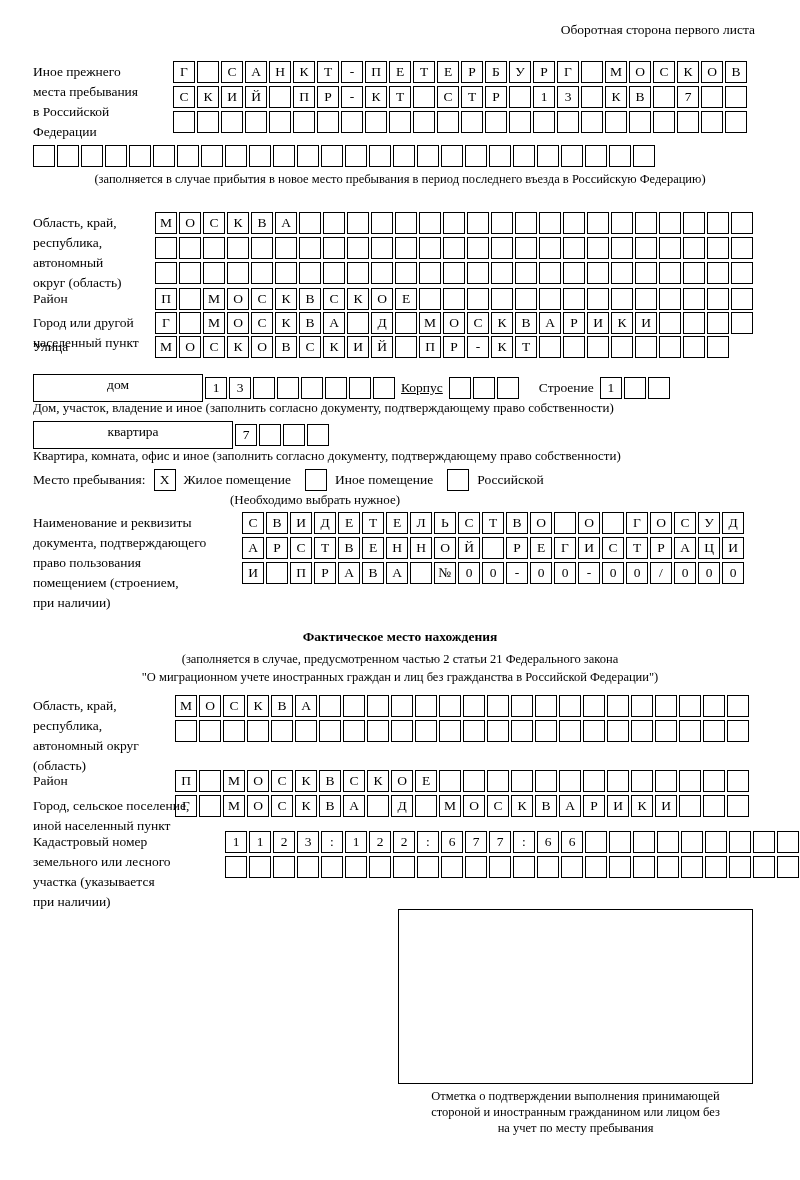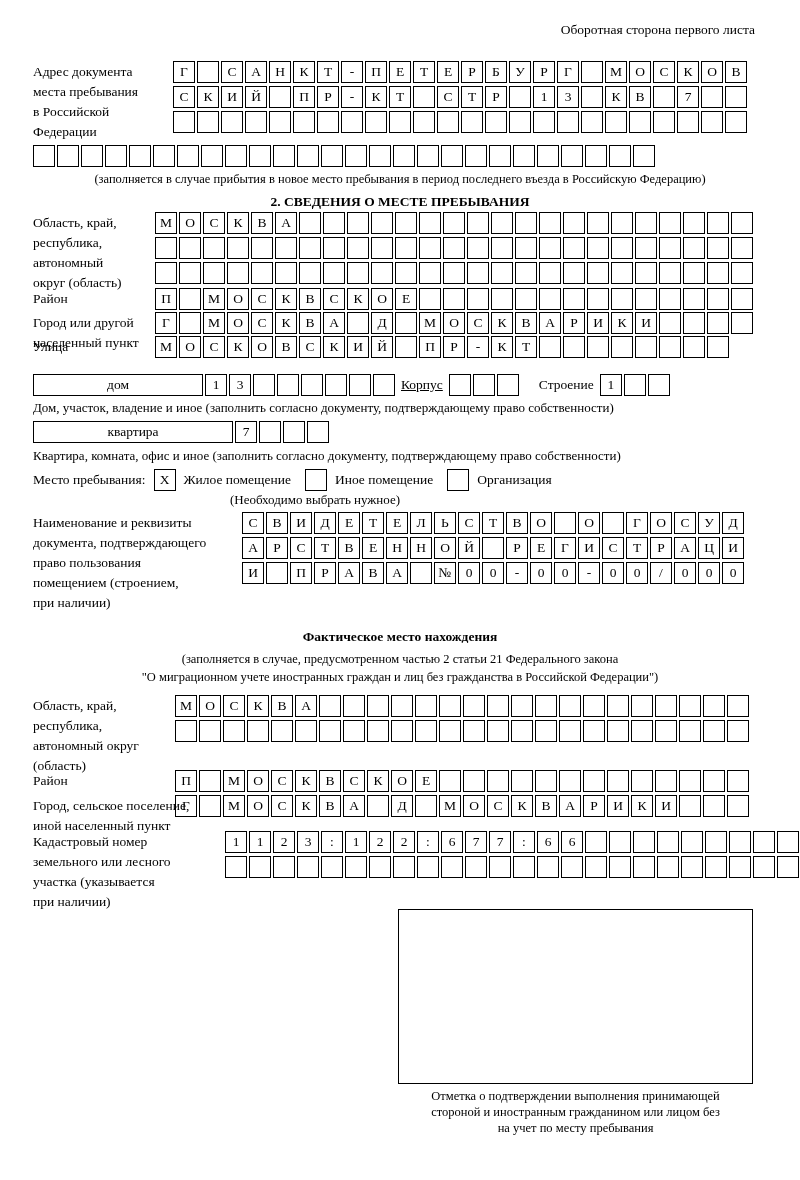--- a/index.html
+++ b/index.html
@@ -42,21 +42,21 @@
     box-sizing: border-box;
     margin-right: 2px;
     font-size: 13.5px;
     line-height: 20px;
     text-align: center;
     font-family: "Liberation Serif", serif;
   }
   .wbox {
     border: 1px solid #000;
     box-sizing: border-box;
-    height: 22px;
+    height: 28px;
     font-size: 13.5px;
     line-height: 20px;
     text-align: center;
     margin-right: 2px;
   }
   .small { font-size: 13px; }
   .section-title {
     text-align: center;
     font-weight: bold;
     font-size: 13.5px;
@@ -77,21 +77,21 @@
   }
 </style>
 </head>
 <body>
 
 <div class="page">
 
   <div class="header-right">Оборотная сторона первого листа</div>
 
   <div class="abs" style="left:33px; top:62px; width:140px;">
-    <div class="label">Адрес документа</div>
+    <div class="label">Иное прежнего</div>
     <div class="label">места пребывания</div>
     <div class="label">в Российской</div>
     <div class="label">Федерации</div>
   </div>
 
   <div class="abs" style="left:173px; top:61px;">
     <div class="cells" style="margin-bottom:3px;">
       <div class="cell">Г</div>
       <div class="cell"></div>
       <div class="cell">С</div>
@@ -195,21 +195,20 @@
     <div class="cell"></div>
     <div class="cell"></div>
     <div class="cell"></div>
     <div class="cell"></div>
     <div class="cell"></div>
     <div class="cell"></div>
   </div>
 
   <div class="abs note" style="left:0; top:172px; width:800px;">(заполняется в случае прибытия в новое место пребывания в период последнего въезда в Российскую Федерацию)</div>
 
-  <div class="abs section-title" style="left:0; top:194px; width:800px;">2. СВЕДЕНИЯ О МЕСТЕ ПРЕБЫВАНИЯ</div>
 
   <div class="abs" style="left:33px; top:213px; width:150px;">
     <div class="label">Область, край,</div>
     <div class="label">республика,</div>
     <div class="label">автономный</div>
     <div class="label">округ (область)</div>
   </div>
 
   <div class="abs" style="left:155px; top:212px;">
     <div class="cells" style="margin-bottom:3px;">
@@ -424,21 +423,21 @@
   </div>
   <div class="abs small" style="left:33px; top:448px;">Квартира, комната, офис и иное (заполнить согласно документу, подтверждающему право собственности)</div>
 
   <div class="abs" style="left:33px; top:469px; display:flex; align-items:center;">
     <div class="label">Место пребывания:</div>
     <div class="cell" style="margin-left:8px;">X</div>
     <div class="label" style="margin-left:6px;">Жилое помещение</div>
     <div class="cell" style="margin-left:14px;"></div>
     <div class="label" style="margin-left:6px;">Иное помещение</div>
     <div class="cell" style="margin-left:14px;"></div>
-    <div class="label" style="margin-left:6px;">Организация</div>
+    <div class="label" style="margin-left:6px;">Российской</div>
   </div>
   <div class="abs small" style="left:230px; top:492px;">(Необходимо выбрать нужное)</div>
 
   <div class="abs" style="left:33px; top:513px; width:210px;">
     <div class="label">Наименование и реквизиты</div>
     <div class="label">документа, подтверждающего</div>
     <div class="label">право пользования</div>
     <div class="label">помещением (строением,</div>
     <div class="label">при наличии)</div>
   </div>

